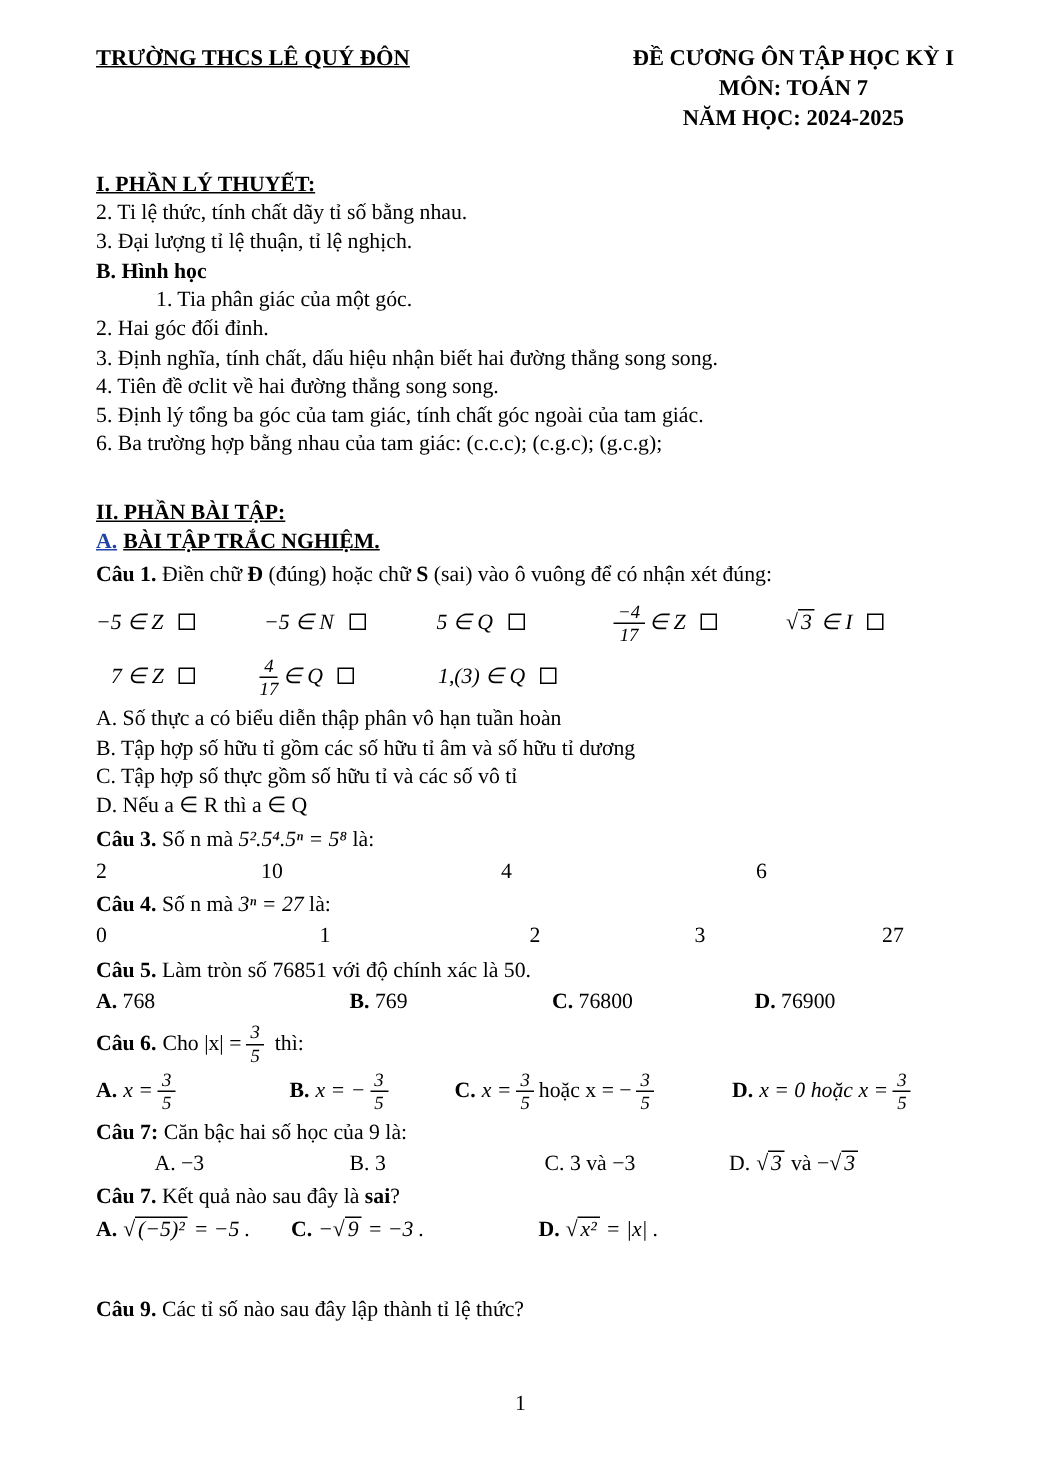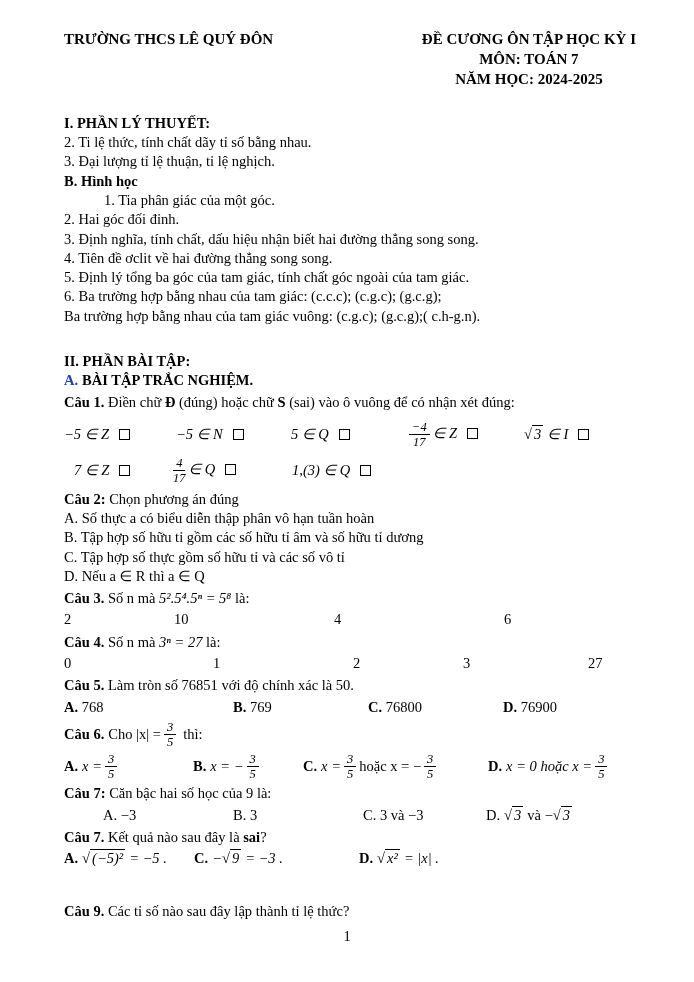--- a/index.html
+++ b/index.html
@@ -5,21 +5,21 @@
   * { box-sizing: border-box; }
   html,body { margin:0; padding:0; background:#ffffff; }
   .page {
     width:694px; height:982px; margin:0 auto; position:relative; overflow:hidden;
     background:#ffffff; color:#000;
     font-family:"Liberation Serif", serif;
     font-size:14.5px; line-height:1.33;
     padding:30px 58px 0 64px;
   }
   .b { font-weight:bold; }
-  .u { }
+  .u { text-decoration:underline; }
   .blue { color:#2143a8; }
   .header { display:flex; justify-content:space-between; font-size:15px; }
   .hdr-right { text-align:center; }
   .sec1 { margin-top:24px; }
   .sec2 { margin-top:26px; }
   .indent40 { padding-left:40px; }
   .qblock { margin-top:3px; }
   .row { display:flex; align-items:center; }
   .box {
     display:inline-block; width:11px; height:11px;
@@ -58,21 +58,20 @@
     <div class="b u">I. PHẦN LÝ THUYẾT:</div>
     <div>2. Ti lệ thức, tính chất dãy tỉ số bằng nhau.</div>
     <div>3. Đại lượng tỉ lệ thuận, tỉ lệ nghịch.</div>
     <div class="b">B. Hình học</div>
     <div class="indent40">1. Tia phân giác của một góc.</div>
     <div>2. Hai góc đối đỉnh.</div>
     <div>3. Định nghĩa, tính chất, dấu hiệu nhận biết hai đường thẳng song song.</div>
     <div>4. Tiên đề ơclit về hai đường thẳng song song.</div>
     <div>5. Định lý tổng ba góc của tam giác, tính chất góc ngoài của tam giác.</div>
     <div>6. Ba trường hợp bằng nhau của tam giác: (c.c.c); (c.g.c); (g.c.g);</div>
-    <div>Ba trường hợp bằng nhau của tam giác vuông: (c.g.c); (g.c.g);( c.h-g.n).</div>
   </div>
 
   <div class="sec2">
     <div class="b u">II. PHẦN BÀI TẬP:</div>
     <div>
       <span class="b u blue">A.</span><span class="sp"></span><span class="b u">BÀI TẬP TRẮC NGHIỆM.</span>
     </div>
   </div>
 
   <div class="qblock">
@@ -94,24 +93,20 @@
       <span style="flex:0 0 96px"><span class="math">7 ∈ Z</span><span class="box"></span></span>
       <span style="flex:0 0 122px"><span class="frac">
             <span class="fn">4</span>
             <span class="fd">17</span>
           </span><span class="math">∈ Q</span><span class="box"></span></span>
       <span style="flex:1 0 auto"><span class="math">1,(3) ∈ Q</span><span class="box"></span></span>
     </div>
   </div>
 
   <div class="qblock">
-    <div>
-      <span class="b">Câu 2:</span>
-      <span>Chọn phương án đúng</span>
-    </div>
     <div>A. Số thực a có biểu diễn thập phân vô hạn tuần hoàn</div>
     <div>B. Tập hợp số hữu tỉ gồm các số hữu tỉ âm và số hữu tỉ dương</div>
     <div>C. Tập hợp số thực gồm số hữu tỉ và các số vô tỉ</div>
     <div>D. Nếu a ∈ R thì a ∈ Q</div>
   </div>
 
   <div class="qblock">
     <div>
       <span class="b">Câu 3.</span>
       <span>Số n mà</span>

